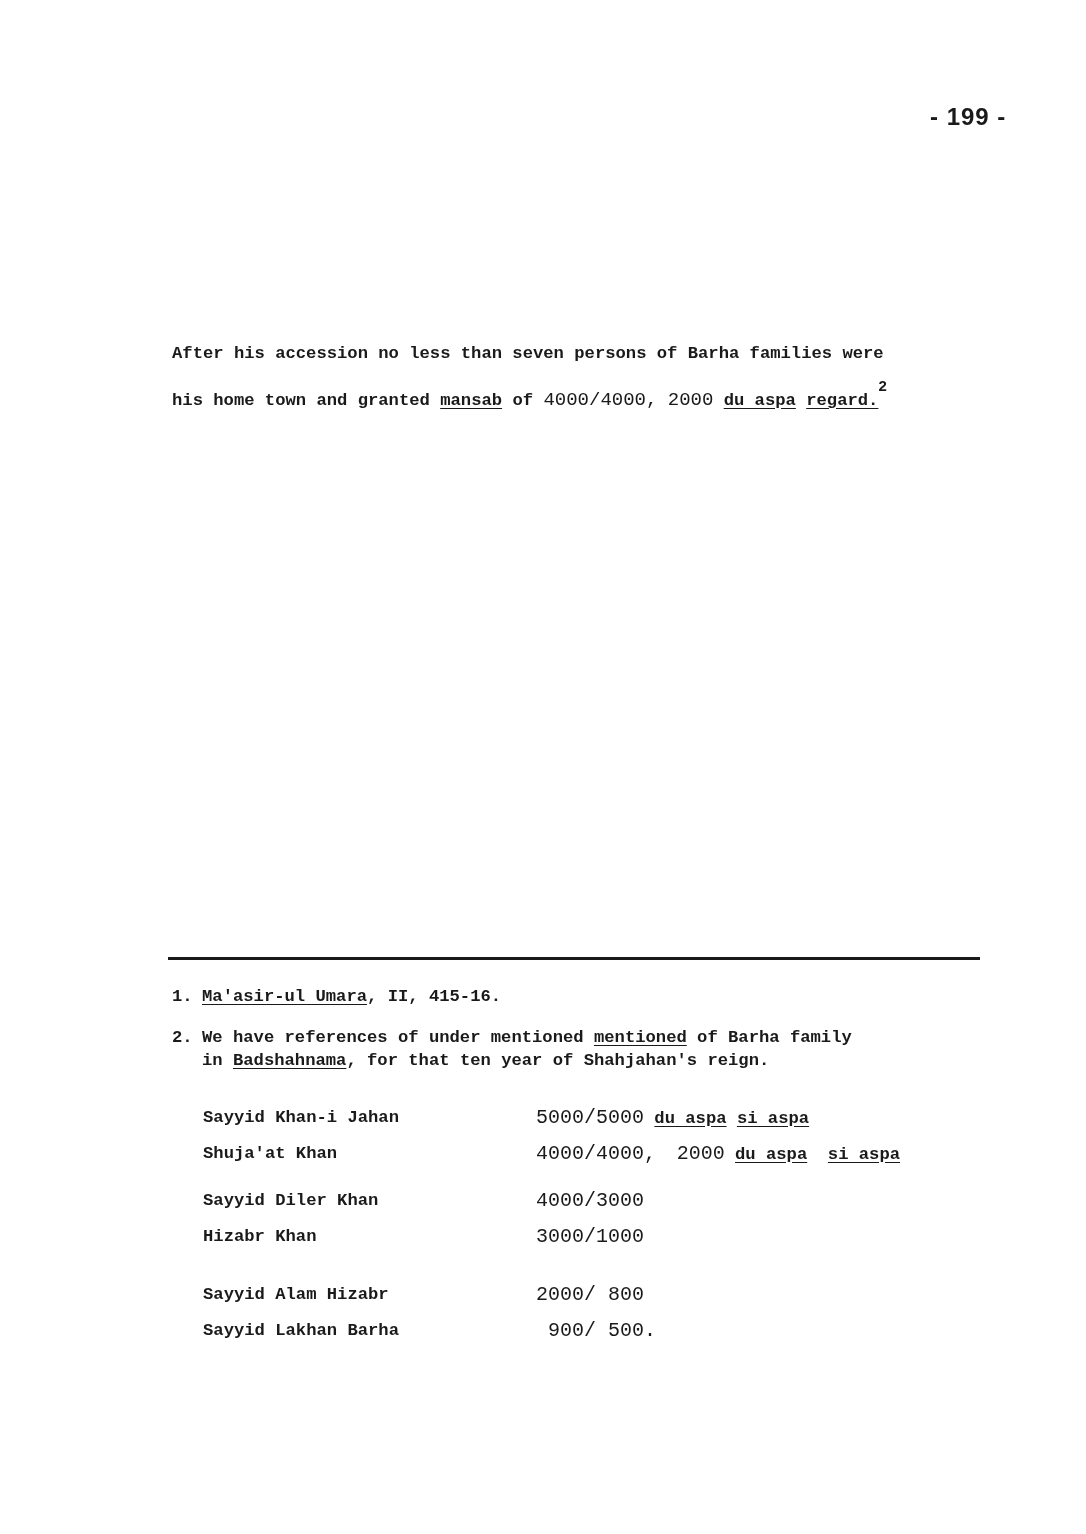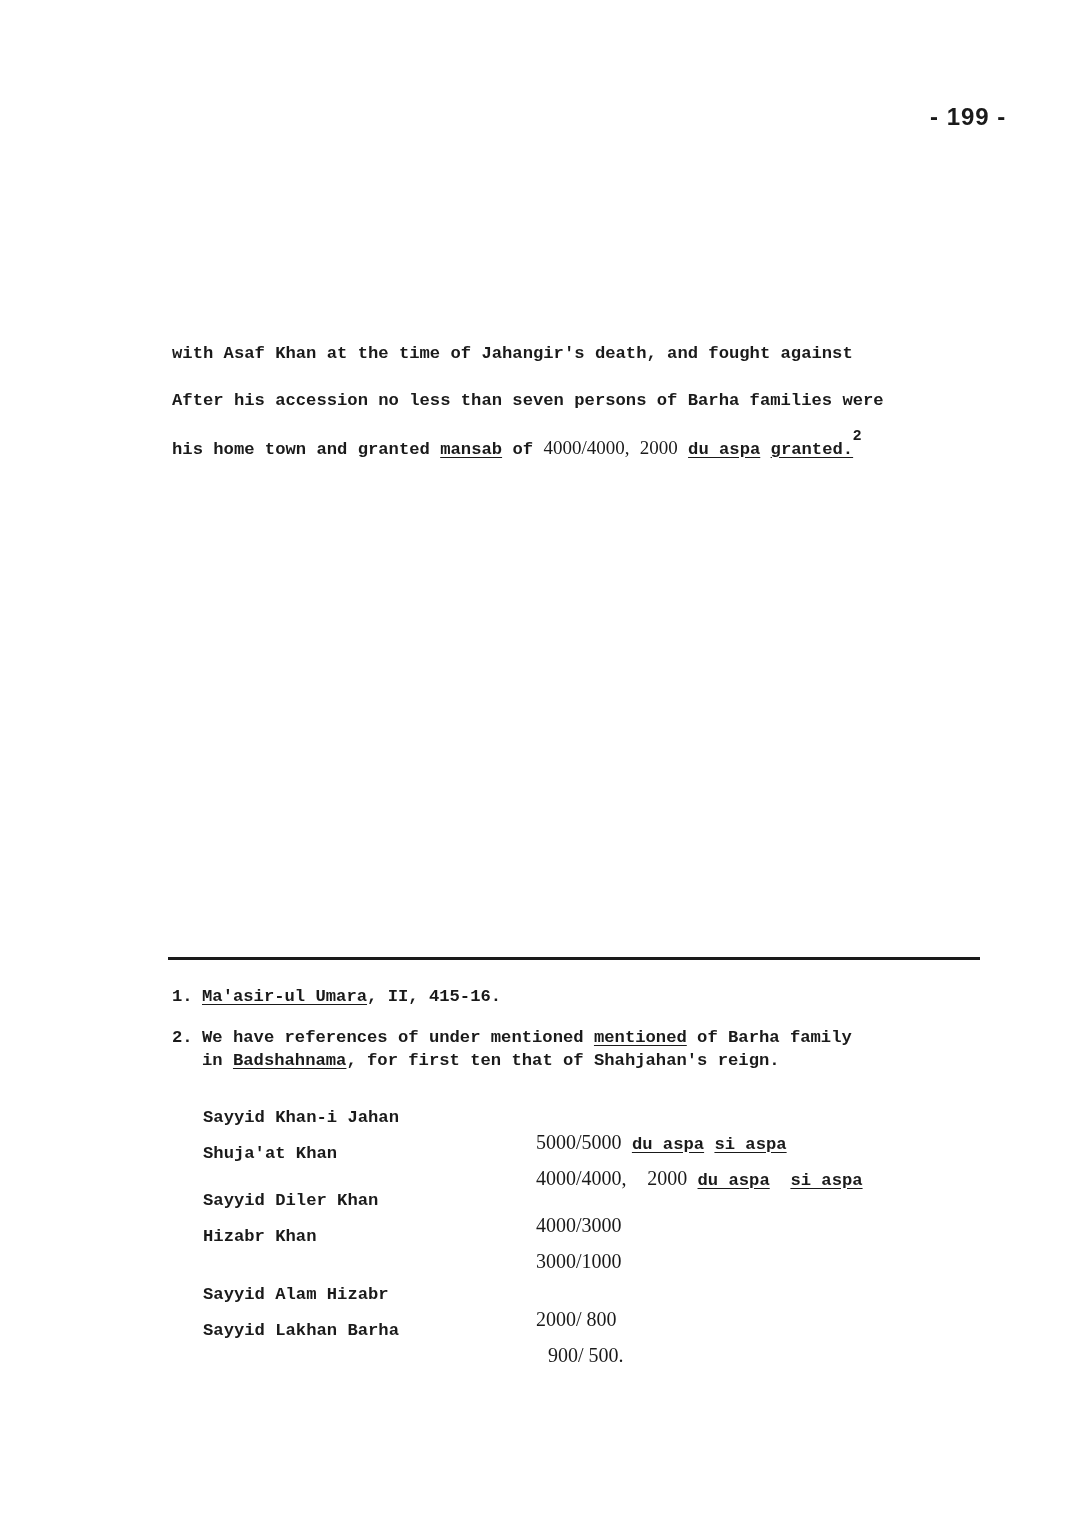--- a/index.html
+++ b/index.html
@@ -36,21 +36,21 @@
     }
     .body-line {
       display: block;
       height: 47px;
     }
     .u {
       text-decoration: underline;
       text-underline-offset: 3px;
     }
     .num {
-      font-family: Liberation Serif, serif;
+      font-family: Liberation Mono, monospace;
       font-weight: normal;
       font-size: 19px;
       text-align: right;
     }
     sup {
       font-size: 15px;
       font-family: "Liberation Sans", sans-serif;
       vertical-align: 14px;
       line-height: 0;
     }
@@ -101,49 +101,47 @@
     }
     .tname {
       position: absolute;
       left: 0;
       top: 0;
     }
     .tval {
       position: absolute;
       left: 333px;
       top: 0;
-      margin-top: 24px;
     }
     .tval .num {
       font-size: 20px;
     }
   </style>
 </head>
 <body>
 
 <div class="page-number">- 199 -</div>
 
 <div class="body-text">
-  <span class="body-line">with Asaf Khan at the time of Jahangir's death, and fought against</span>
   <span class="body-line">After his accession no less than seven persons of Barha families were</span>
-  <span class="body-line"><span>his home town and granted</span> <span class="u">mansab</span> <span>of</span> <span class="num">4000/4000,</span> <span class="num">2000</span> <span class="u">du aspa</span> <span class="u">granted.</span><sup>2</sup></span>
+  <span class="body-line"><span>his home town and granted</span> <span class="u">mansab</span> <span>of</span> <span class="num">4000/4000,</span> <span class="num">2000</span> <span class="u">du aspa</span> <span class="u">regard.</span><sup>2</sup></span>
 </div>
 
 <div class="rule"></div>
 
 <div class="footnotes">
   <div class="fn">
     <span class="fn-num">1.</span>
     <span class="fn-body"><span class="u">Ma'asir-ul Umara</span><span>, II, 415-16.</span></span>
   </div>
   <div class="fn">
     <span class="fn-num">2.</span>
     <span class="fn-body">
       <span style="white-space:pre">We have references of under mentioned </span><span class="u">mentioned</span><span style="white-space:pre"> of Barha family</span><br>
-      <span style="white-space:pre">in </span><span class="u">Badshahnama</span><span style="white-space:pre">, for first ten that of Shahjahan's reign.</span>
+      <span style="white-space:pre">in </span><span class="u">Badshahnama</span><span style="white-space:pre">, for that ten year of Shahjahan's reign.</span>
     </span>
   </div>
 </div>
 
 <div class="table">
   <div class="trow">
     <span class="tname">Sayyid Khan-i Jahan</span>
     <span class="tval"><span class="num">5000/5000</span> <span class="u">du aspa</span> <span class="u">si aspa</span></span>
   </div>
   <div class="trow">

